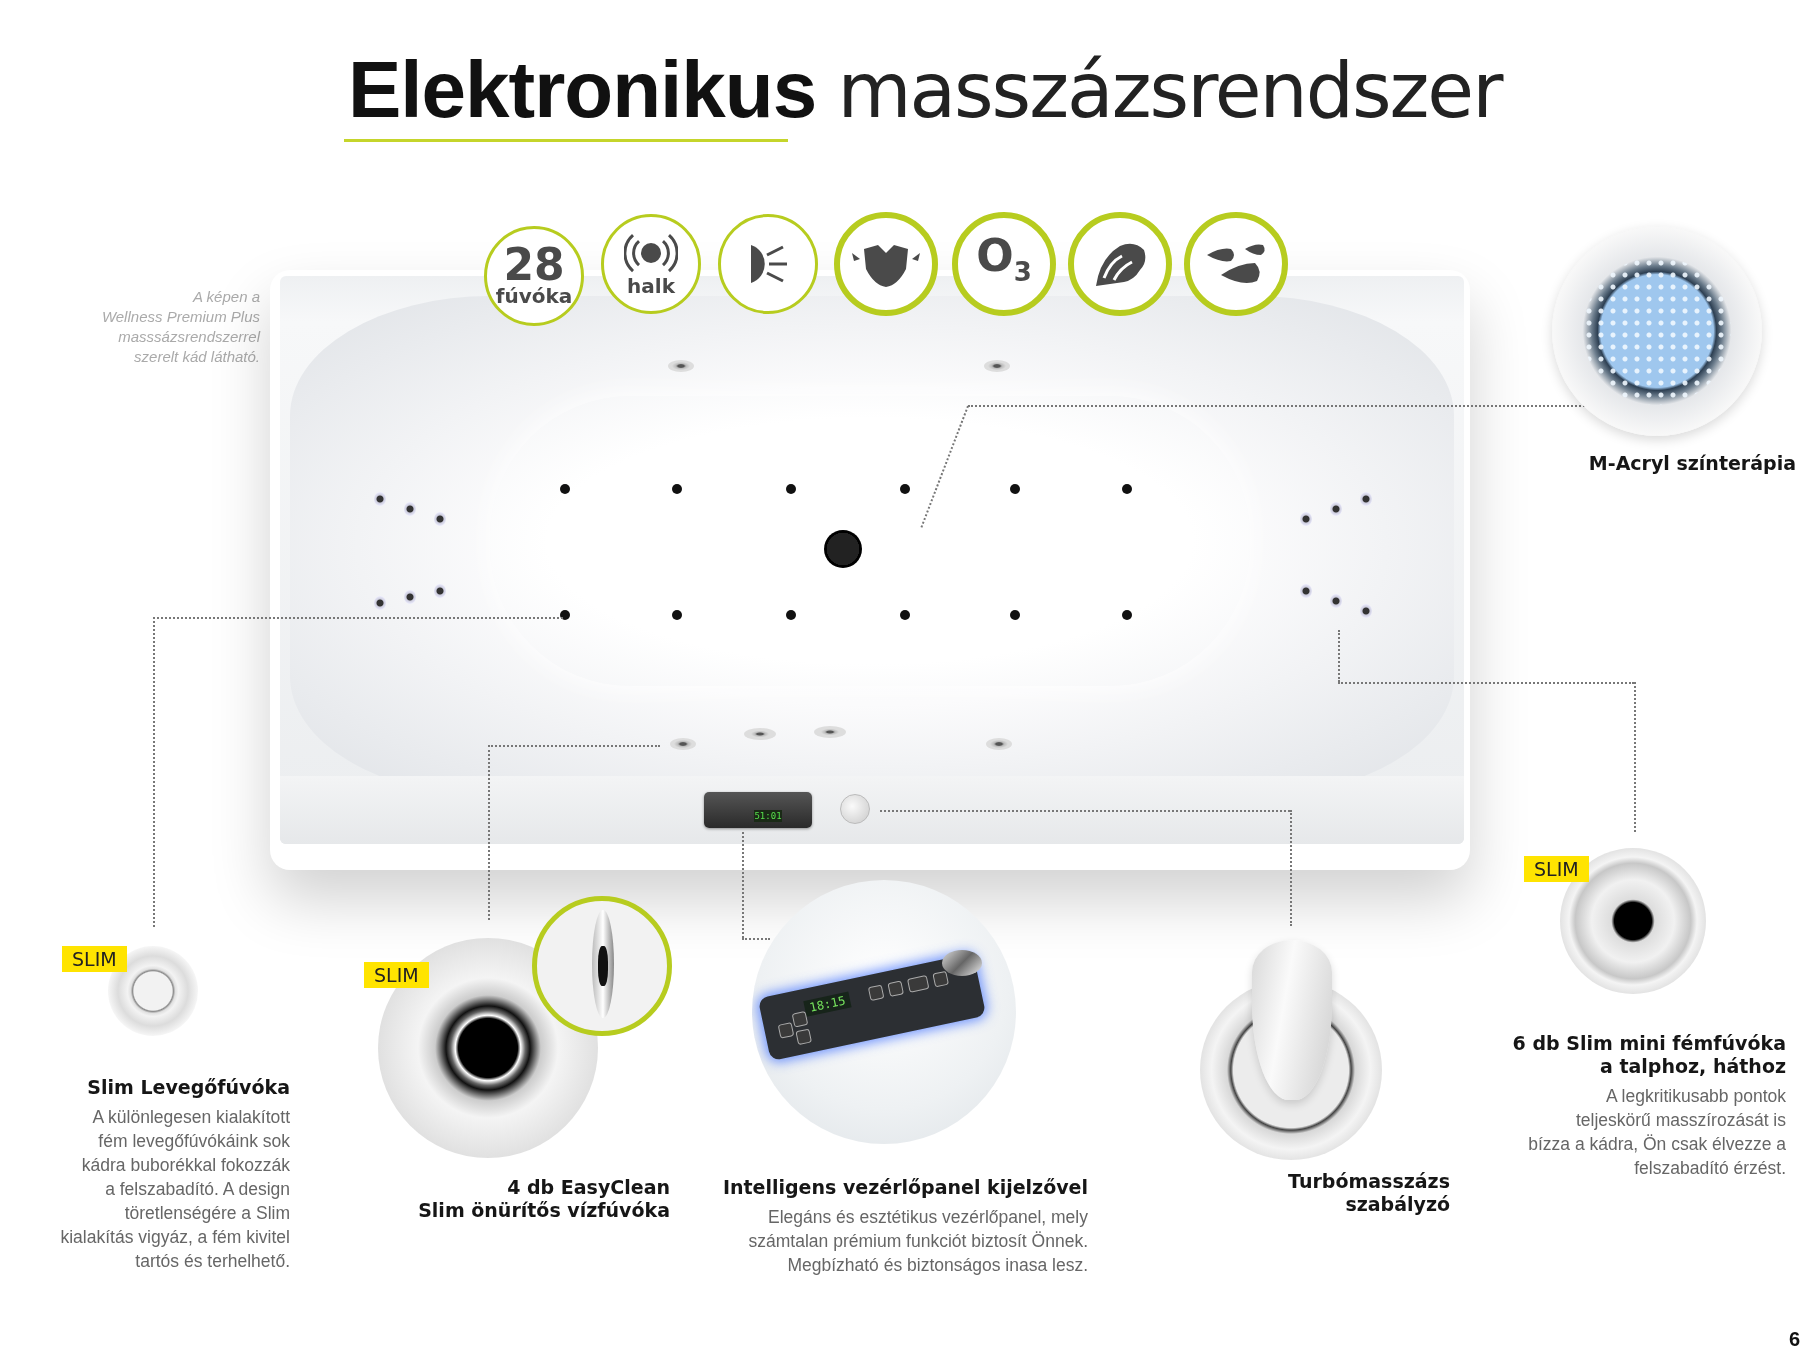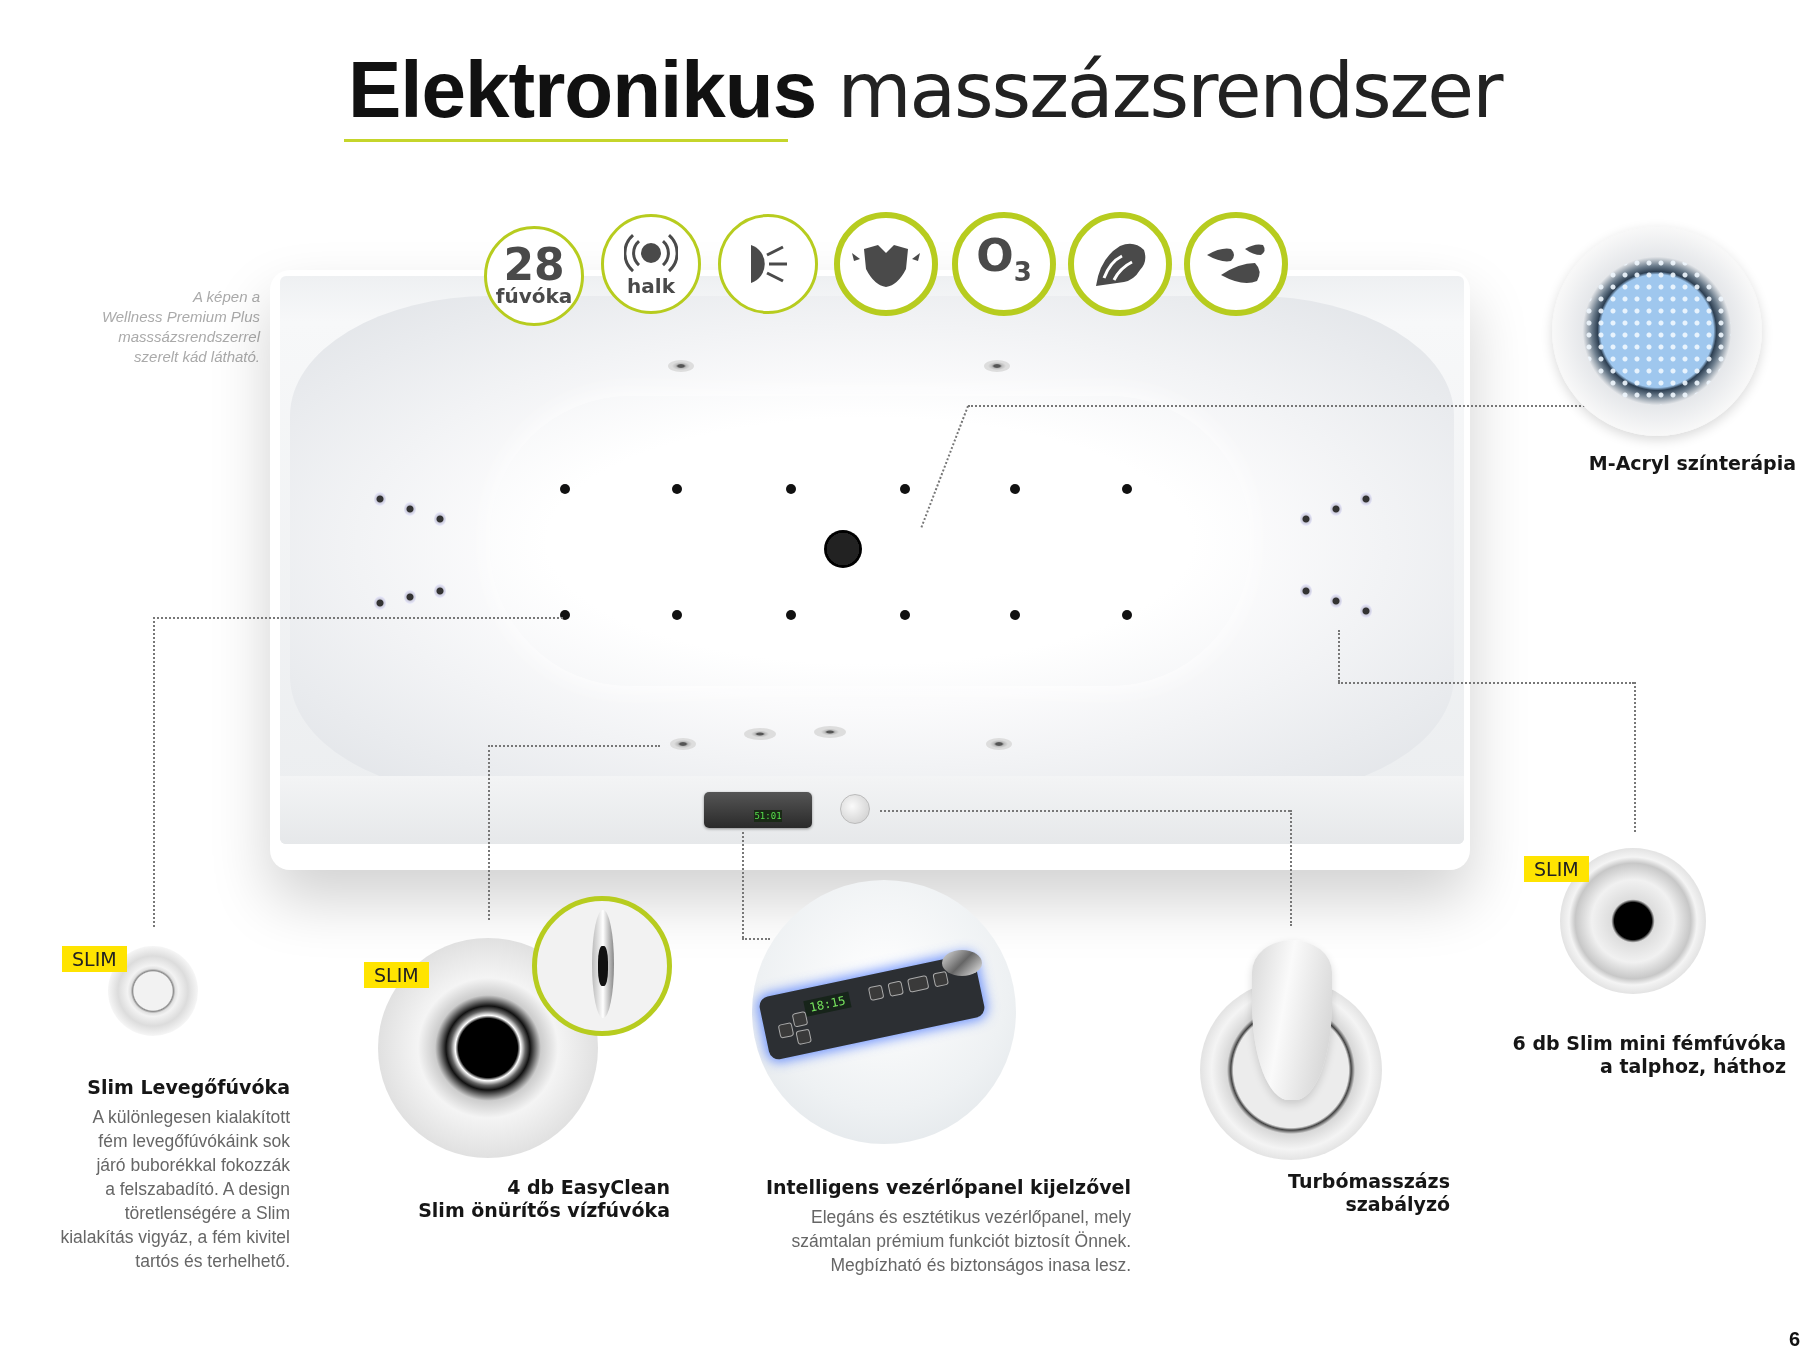--- a/index.html
+++ b/index.html
@@ -197,21 +197,21 @@
   <h3>M-Acryl színterápia</h3>
 </div>
 
 <div class="abs circle airjet"></div>
 <div class="abs slim-tag" style="left:62px;top:946px">SLIM</div>
 <div class="abs block" style="left:10px;top:1076px;width:280px">
   <h3>Slim Levegőfúvóka</h3>
   <p>
     <span>A különlegesen kialakított</span><br>
     <span>fém levegőfúvókáink sok</span><br>
-    <span>járó buborékkal fokozzák</span><br>
+    <span>kádra buborékkal fokozzák</span><br>
     <span>a felszabadító. A design</span><br>
     <span>töretlenségére a Slim</span><br>
     <span>kialakítás vigyáz, a fém kivitel</span><br>
     <span>tartós és terhelhető.</span>
   </p>
 </div>
 
 <div class="abs circle waterjet"></div>
 <div class="abs slim-tag" style="left:364px;top:962px">SLIM</div>
 <div class="abs circle waterjet-side"></div>
@@ -230,21 +230,21 @@
     <div class="btn" style="left:14px;top:30px"></div>
     <div class="btn" style="left:30px;top:22px"></div>
     <div class="btn" style="left:30px;top:40px"></div>
     <div class="btn" style="left:110px;top:12px"></div>
     <div class="btn" style="left:130px;top:12px"></div>
     <div class="btn" style="left:150px;top:12px;width:20px"></div>
     <div class="btn" style="left:176px;top:12px"></div>
   </div>
   <div class="chrome"></div>
 </div>
-<div class="abs block" style="left:711px;top:1176px;width:420px">
+<div class="abs block" style="left:668px;top:1176px;width:420px">
   <h3>Intelligens vezérlőpanel kijelzővel</h3>
   <p>
     <span>Elegáns és esztétikus vezérlőpanel, mely</span><br>
     <span>számtalan prémium funkciót biztosít Önnek.</span><br>
     <span>Megbízható és biztonságos inasa lesz.</span>
   </p>
 </div>
 
 <div class="abs circle turbo"></div>
 <div class="abs turbo-drop"></div>
@@ -255,15 +255,21 @@
   </h3>
 </div>
 
 <div class="abs circle minijet"></div>
 <div class="abs slim-tag" style="left:1524px;top:856px">SLIM</div>
 <div class="abs block" style="left:1486px;top:1032px;width:300px">
   <h3>
     <span>6 db Slim mini fémfúvóka</span><br>
     <span>a talphoz, háthoz</span>
   </h3>
+  <p>
+    <span>A legkritikusabb pontok</span><br>
+    <span>teljeskörű masszírozását is</span><br>
+    <span>bízza a kádra, Ön csak élvezze a</span><br>
+    <span>felszabadító érzést.</span>
+  </p>
 </div>
 
 <div class="abs pagenum">6</div>
 
 </body></html>

